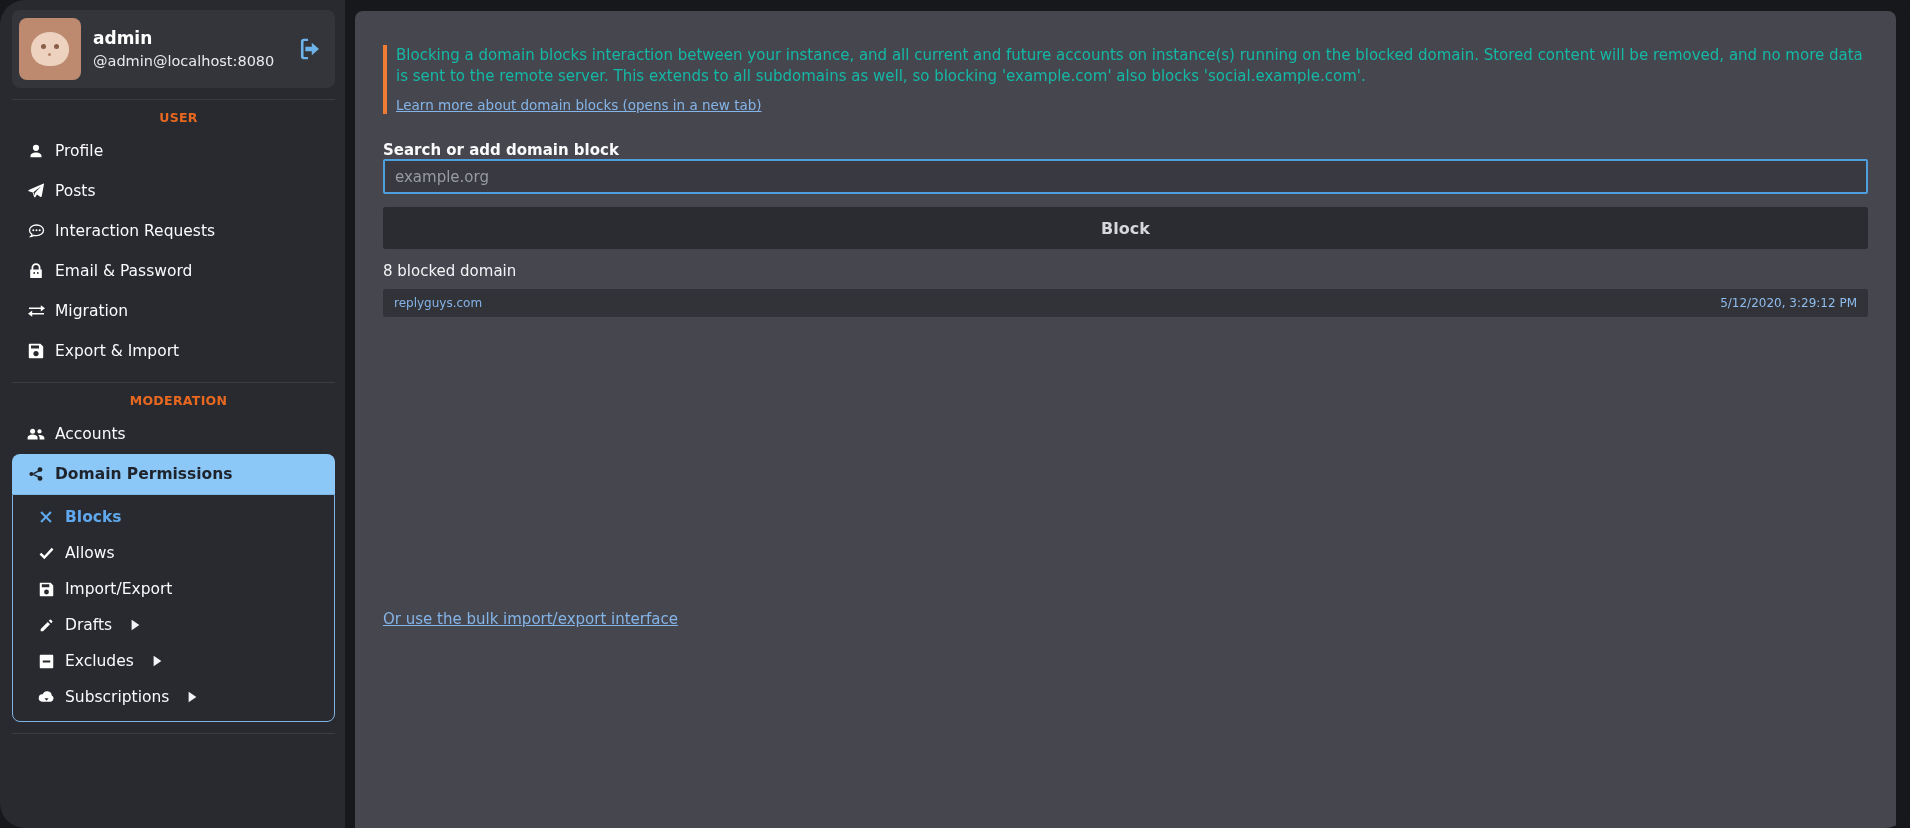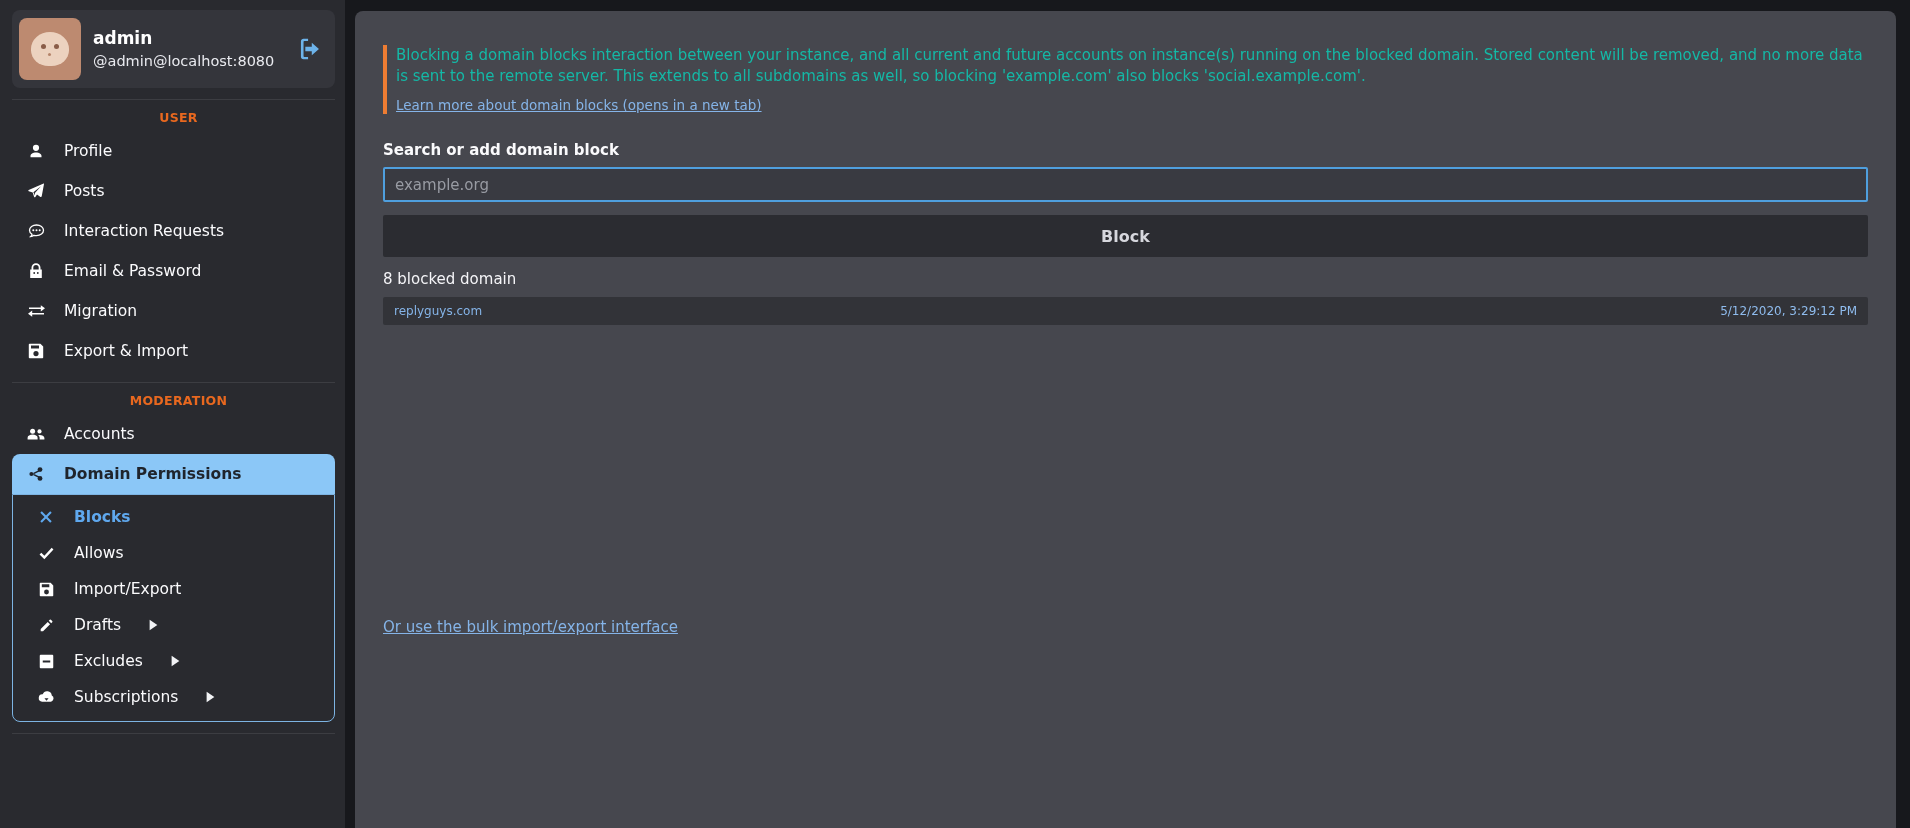--- a/index.html
+++ b/index.html
@@ -17,53 +17,53 @@
     --selected-bg:#8bc7f7;
     --selected-text:#1f242c;
     --input-border:#4f9fde;
     --submenu-border:#7db4e3;
     --divider:#3c3d42;
     --text-main:#f3f3f7;
   }
   *{box-sizing:border-box;margin:0;padding:0;}
   html,body{background:var(--page-bg);}
   body{font-family:"DejaVu Sans","Liberation Sans",sans-serif;color:var(--text-main);}
-  .app{width:1910px;height:828px;display:flex;overflow:hidden;background:var(--page-bg);}
+  .app{width:1910px;height:828px;display:flex;overflow:hidden;background:var(--page-bg);border-radius:25px;}
 
   
   .sidebar{width:345px;min-width:345px;background:var(--sidebar-bg);padding:10px 10px 0 12px;overflow:hidden;}
   .user-card{display:flex;align-items:center;background:var(--card-bg);border-radius:8px;padding:8px 10px 8px 7px;cursor:pointer;}
   .avatar{width:62px;height:62px;border-radius:8px;background:#bd8a70;position:relative;flex:0 0 auto;overflow:hidden;}
   .avatar::before{content:"";position:absolute;left:12px;top:14px;width:38px;height:34px;border-radius:50% 50% 46% 46%;background:#ecd2bf;}
   .avatar::after{content:"";position:absolute;left:22px;top:26px;width:5px;height:5px;border-radius:50%;background:#8a5d48;box-shadow:13px 0 0 #8a5d48, 6px 8px 0 -1px #b4846a;}
   .user-info{margin-left:12px;line-height:1.45;min-width:0;}
   .user-name{font-weight:bold;font-size:17px;color:#ffffff;}
   .user-handle{font-size:14.5px;color:#e9eaef;}
   .logout{margin-left:auto;color:#6db3ea;display:flex;align-items:center;cursor:pointer;padding-right:4px;}
   .sb-divider{border:none;border-top:1px solid var(--divider);margin:11px 0 4px 0;}
   .section-label{color:var(--accent-orange);font-size:12.5px;font-weight:bold;letter-spacing:.3px;margin:10px 0 6px 10px;text-align:center;}
-  .nav-item{display:flex;align-items:center;gap:19px;padding:11px 10px 11px 15px;font-size:15.5px;color:#fbfbfd;cursor:pointer;border-radius:4px;}
+  .nav-item{display:flex;align-items:center;gap:10px;padding:11px 10px 11px 15px;font-size:15.5px;color:#fbfbfd;cursor:pointer;border-radius:4px;}
   .nav-item .ic{width:18px;display:flex;justify-content:center;color:#ffffff;flex:0 0 auto;}
   .nav-item.selected{background:var(--selected-bg);color:var(--selected-text);font-weight:bold;border-radius:8px 8px 0 0;}
   .nav-item.selected .ic{color:var(--selected-text);}
   .submenu{border:1px solid var(--submenu-border);border-radius:0 0 8px 8px;padding:4px 0 6px 0;}
   .submenu .nav-item{padding:9px 10px 9px 24px;}
   .submenu .nav-item.active{color:var(--active-blue);font-weight:bold;}
   .submenu .nav-item.active .ic{color:var(--active-blue);}
   .caret{margin-left:8px;color:#f2f3f6;display:flex;align-items:center;}
 
   
   .panel{flex:1;background:var(--panel-bg);margin:11px 14px 0 10px;border-radius:8px 8px 0 0;padding:34px 28px 0 28px;overflow:hidden;}
   .title-block{border-left:4px solid var(--border-orange);padding-left:9px;}
   .page-title{font-size:25.5px;font-weight:bold;color:#fdfdff;margin-bottom:12px;}
   .page-desc{font-size:15px;line-height:1.38;color:#14b8a6;max-width:1545px;margin-bottom:9px;}
   a{color:var(--link-blue);}
   .learn-link{font-size:13.5px;text-decoration:underline;}
   .search-label{display:block;font-weight:bold;font-size:15px;margin-top:27px;color:#fafafc;}
-  .domain-input{display:block;width:100%;height:35px;margin-top:8px;background:var(--input-bg);border:2px solid var(--input-border);border-radius:2px;color:#ffffff;font-size:15px;font-family:inherit;padding:0 10px;outline:none;}
+  .domain-input{display:block;width:100%;height:35px;background:var(--input-bg);border:2px solid var(--input-border);border-radius:2px;color:#ffffff;font-size:15px;font-family:inherit;padding:0 10px;outline:none;}
   .domain-input::placeholder{color:#989ba3;}
   .block-btn{display:block;width:100%;height:42px;margin-top:13px;background:var(--widget-bg);border:none;border-radius:2px;color:#d6d7dd;font-weight:bold;font-size:16px;font-family:inherit;cursor:pointer;}
   .count-text{margin-top:13px;font-size:15px;color:#f5f5f8;}
   .domain-row{margin-top:9px;background:var(--row-bg);border-radius:2px;padding:7px 11px;display:flex;align-items:center;justify-content:space-between;font-size:12px;cursor:pointer;}
   .domain-row a{text-decoration:none;}
   .domain-row .row-date{color:#8fbcee;}
   .bulk-link{display:inline-block;margin-top:293px;font-size:15px;text-decoration:underline;}
   svg{display:block;}
 </style>
 </head>

